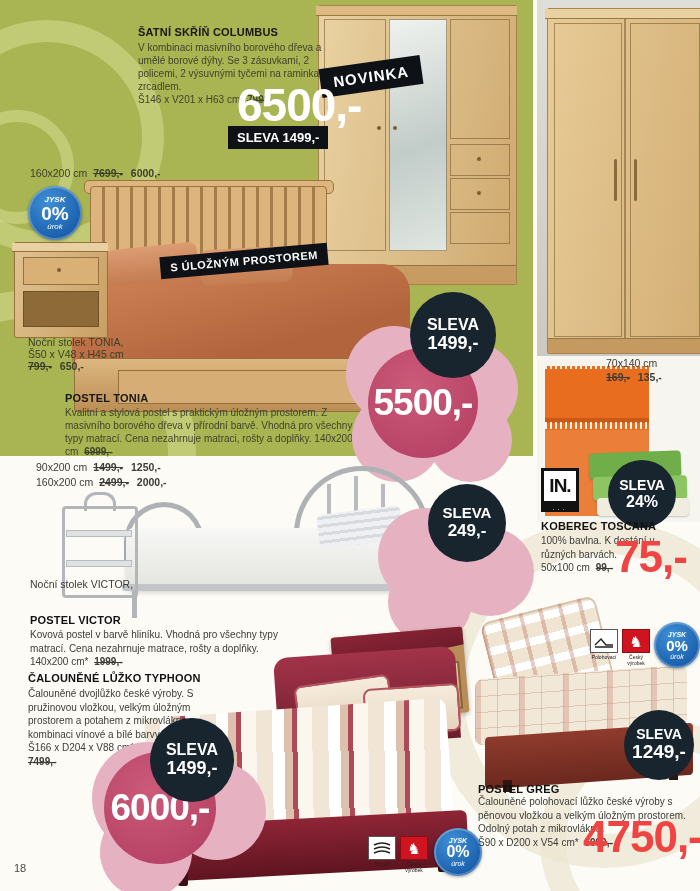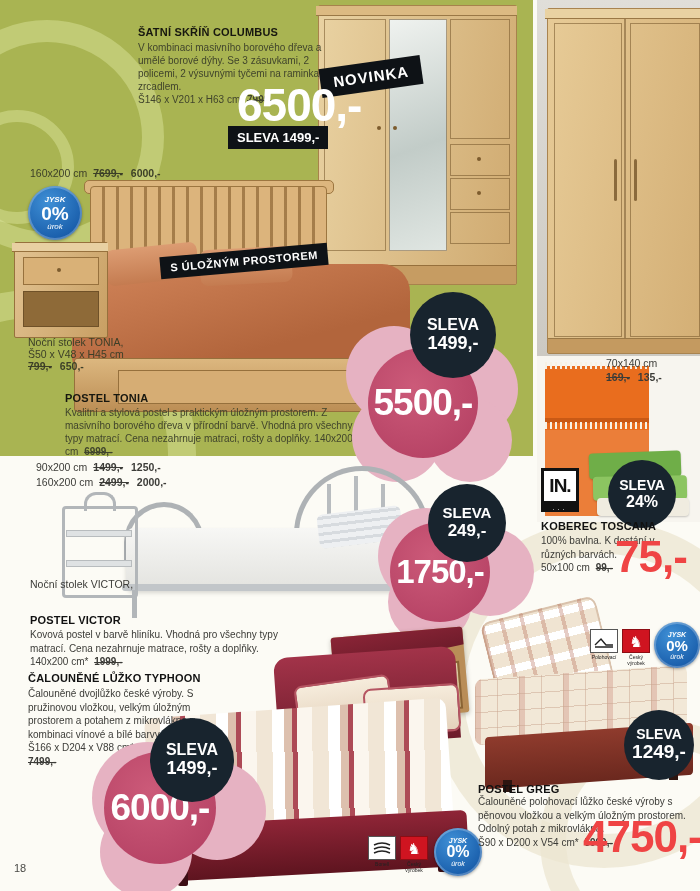--- a/index.html
+++ b/index.html
@@ -295,23 +295,20 @@
     <div class="pname" style="color:#111;">POSTEL VICTOR</div>
     <div class="pdesc-w" style="margin-top:2px;">
       <span>Kovová postel v barvě hliníku. Vhodná pro všechny typy matrací. Cena nezahrnuje matrace, rošty a doplňky. 140x200 cm*</span>
       <span class="old" style="margin-left:3px;">1999,-</span>
     </div>
   </div>
 
   <div class="abs petal" style="left:378px;top:508px;width:96px;height:96px;"></div>
   <div class="abs petal" style="left:446px;top:528px;width:88px;height:88px;"></div>
   <div class="abs petal" style="left:388px;top:560px;width:84px;height:84px;"></div>
-  <div class="abs circle pink-c" style="left:390px;top:522px;width:100px;height:100px;">
-    <span style="font-size:33px;letter-spacing:-1px;">1750,-</span>
-  </div>
   <div class="abs circle sleva-c" style="left:428px;top:484px;width:78px;height:78px;">
     <span style="font-size:15px;">SLEVA</span>
     <span style="font-size:17px;">249,-</span>
   </div>
 
   <div class="abs inset-storage" style="left:334px;top:632px;">
     <div class="lid"></div>
     <div class="cavity"></div>
   </div>
 

